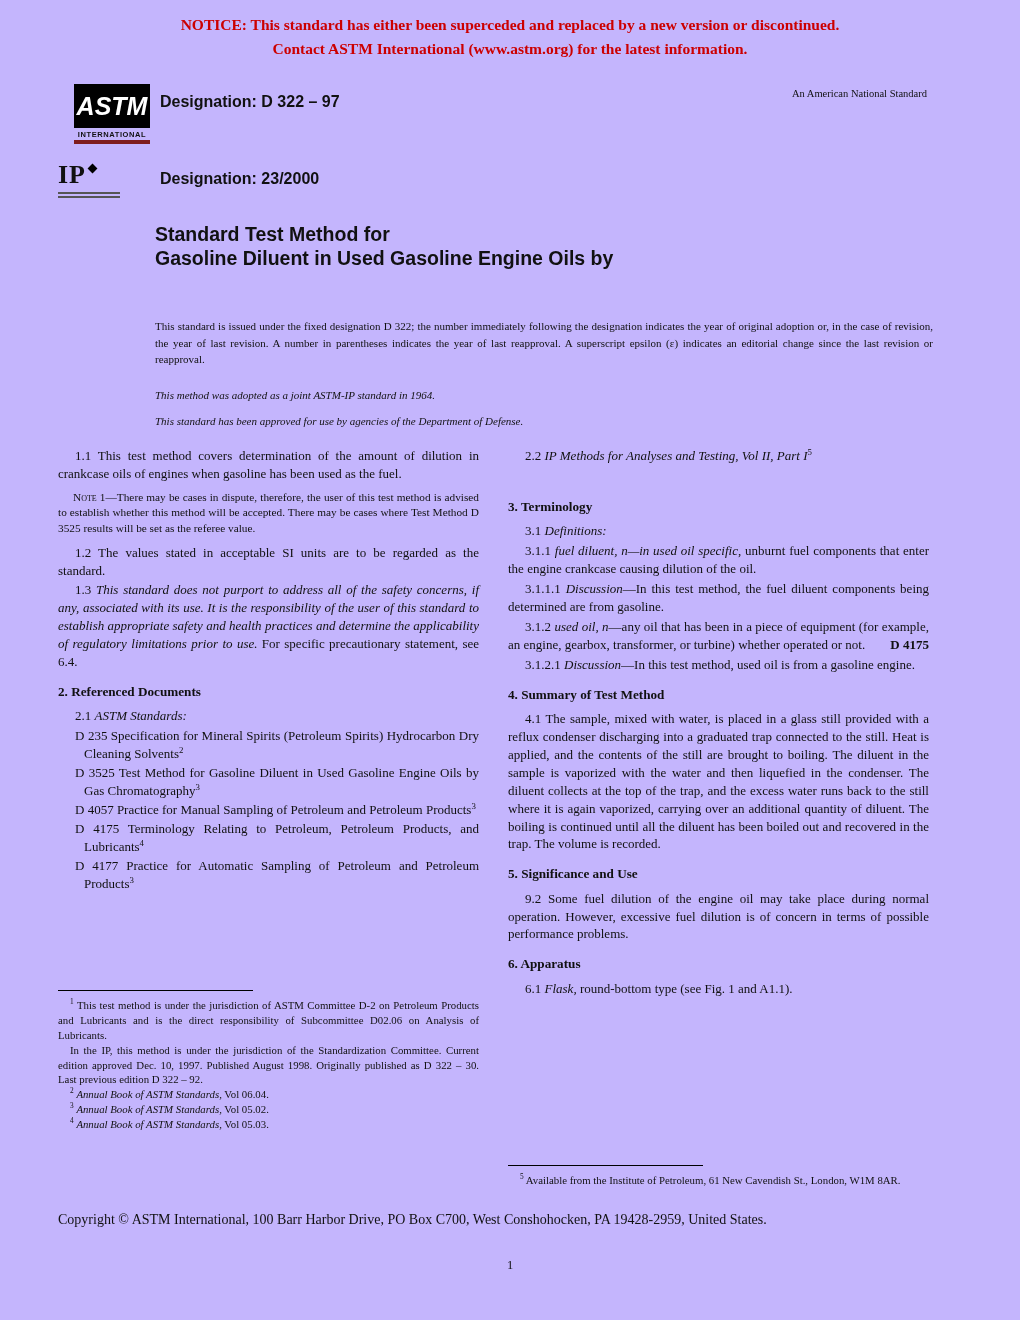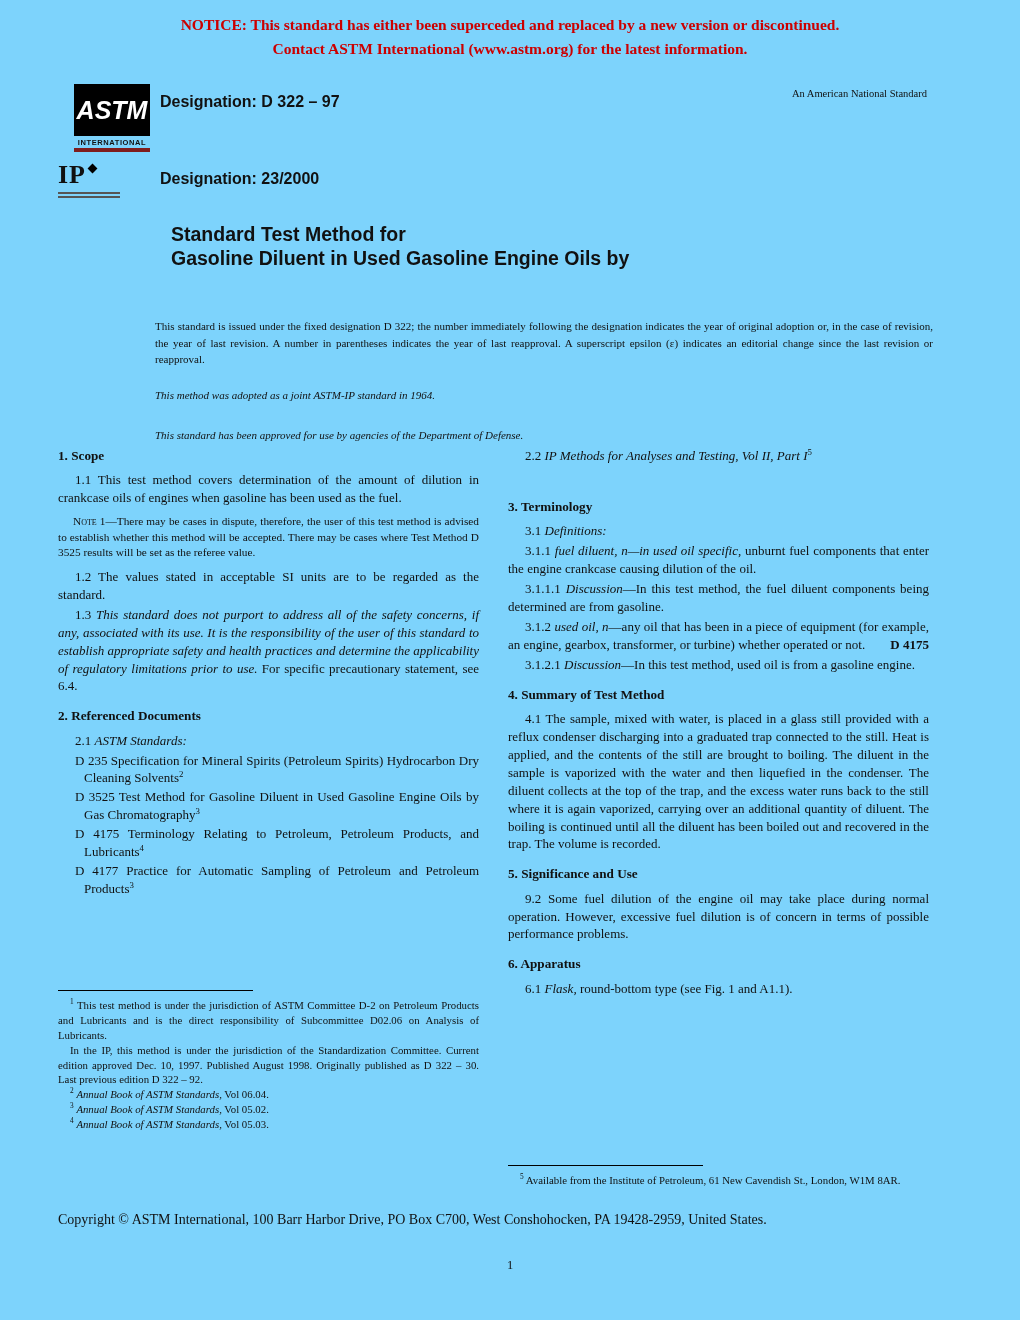--- a/index.html
+++ b/index.html
@@ -1,25 +1,25 @@
 <!DOCTYPE html>
 <html><head>
 <meta charset="utf-8">
 <style>
   html,body{margin:0;padding:0;background:#ffffff;}
-  .page{position:relative;width:1020px;height:1320px;background:#7dd3fc;
+  .page{position:relative;width:1020px;height:1320px;background:#c4b5fd;
         font-family:"Liberation Serif",serif;color:#111;overflow:hidden;}
 
   
   .notice{position:absolute;top:13px;left:0;width:100%;text-align:center;
           color:#cc0000;font-weight:bold;font-size:15.5px;line-height:1.55;}
 
   
   .astm-logo{position:absolute;left:74px;top:84px;width:76px;}
-  .astm-mark{background:#000;color:#fff;height:52px;display:flex;align-items:center;
+  .astm-mark{background:#000;color:#fff;height:44px;display:flex;align-items:center;
              justify-content:center;font-family:"Liberation Sans",sans-serif;
              font-weight:bold;font-style:italic;font-size:25px;}
   .astm-intl{font-family:"Liberation Sans",sans-serif;font-weight:bold;font-size:7.5px;
              letter-spacing:0.6px;text-align:center;padding:2px 0 1px;
              border-bottom:4px solid #7f1d1d;}
 
   .designation-1{position:absolute;left:160px;top:93px;font-family:"Liberation Sans",sans-serif;
                  font-weight:bold;font-size:16px;text-align:right;}
   .ans{position:absolute;right:93px;top:88px;font-size:10.5px;}
 
@@ -28,27 +28,27 @@
   .ip-text{font-weight:bold;font-size:26px;letter-spacing:1px;}
   .ip-mark{display:inline-block;width:7px;height:7px;background:#000;margin-left:3px;
            vertical-align:top;margin-top:5px;transform:rotate(45deg);}
   .ip-tiny div{height:2px;background:#555;margin-top:2px;width:62px;}
   .designation-2{position:absolute;left:160px;top:170px;font-family:"Liberation Sans",sans-serif;
                  font-weight:bold;font-size:16px;}
 
   
   .title{position:absolute;left:155px;top:222px;width:640px;
          font-family:"Liberation Sans",sans-serif;font-weight:bold;
-         font-size:19.5px;line-height:1.24;margin-left:16px;}
+         font-size:19.5px;line-height:1.24;}
 
   
   .preamble{position:absolute;left:155px;top:318px;width:778px;font-size:11px;
             line-height:1.5;text-align:justify;}
   .adopted{position:absolute;left:155px;top:389px;font-size:11px;font-style:italic;}
-  .approved{position:absolute;left:155px;top:429px;font-size:11px;font-style:italic;}
+  .approved{position:absolute;left:155px;top:415px;font-size:11px;font-style:italic;}
 
   
   .columns{position:absolute;left:58px;top:446px;width:871px;height:742px;display:flex;gap:29px;}
   .col{width:421px;display:flex;flex-direction:column;font-size:13px;line-height:1.38;
        text-align:justify;}
   .sec-heading{font-weight:bold;font-size:13.2px;margin:11px 0 5px;text-align:left;}
   .sec-heading.first{margin-top:1px;}
   .para{text-indent:17px;margin:1px 0;}
   .p22{margin-bottom:22px;}
   .p312{position:relative;}
@@ -101,37 +101,37 @@
     <div>Gasoline Diluent in Used Gasoline Engine Oils by</div>
   </div>
 
   <div class="preamble">This standard is issued under the fixed designation D 322; the number immediately following the designation indicates the year of original adoption or, in the case of revision, the year of last revision. A number in parentheses indicates the year of last reapproval. A superscript epsilon (ε) indicates an editorial change since the last revision or reapproval.</div>
   <div class="adopted">This method was adopted as a joint ASTM-IP standard in 1964.</div>
   <div class="approved">This standard has been approved for use by agencies of the Department of Defense.</div>
 
   <div class="columns">
 
     <div class="col">
-      <div class="sec-heading first">1.  Scope</div>
 
       <p class="para"><span>1.1</span> <span>This test method covers determination of the amount of dilution in crankcase oils of engines when gasoline has been used as the fuel.</span></p>
 
       <p class="note"><span class="smallcaps">Note 1</span><span>—There may be cases in dispute, therefore, the user of this test method is advised to establish whether this method will be accepted. There may be cases where Test Method D 3525 results will be set as the referee value.</span></p>
 
       <p class="para"><span>1.2</span> <span>The values stated in acceptable SI units are to be regarded as the standard.</span></p>
 
       <p class="para"><span>1.3</span> <span class="it">This standard does not purport to address all of the safety concerns, if any, associated with its use. It is the responsibility of the user of this standard to establish appropriate safety and health practices and determine the applicability of regulatory limitations prior to use.</span> <span>For specific precautionary statement, see 6.4.</span></p>
 
       <div class="sec-heading">2.  Referenced Documents</div>
 
       <p class="para"><span>2.1</span> <span class="it">ASTM Standards:</span></p>
 
       <div>
         <p class="ref-item"><span>D 235 Specification for Mineral Spirits (Petroleum Spirits) Hydrocarbon Dry Cleaning Solvents</span><sup>2</sup></p>
         <p class="ref-item"><span>D 3525 Test Method for Gasoline Diluent in Used Gasoline Engine Oils by Gas Chromatography</span><sup>3</sup></p>
+        <p class="ref-item"><span>D 4057 Practice for Manual Sampling of Petroleum and Petroleum Products</span><sup>3</sup></p>
         <p class="ref-item"><span>D 4175 Terminology Relating to Petroleum, Petroleum Products, and Lubricants</span><sup>4</sup></p>
         <p class="ref-item"><span>D 4177 Practice for Automatic Sampling of Petroleum and Petroleum Products</span><sup>3</sup></p>
       </div>
 
       <div class="fn-block fn-left">
         <div class="rule"></div>
         <p class="fn"><sup>1</sup> <span>This test method is under the jurisdiction of ASTM Committee D-2 on Petroleum Products and Lubricants and is the direct responsibility of Subcommittee D02.06 on Analysis of Lubricants.</span></p>
         <p class="fn"><span>In the IP, this method is under the jurisdiction of the Standardization Committee. Current edition approved Dec. 10, 1997. Published August 1998. Originally published as D 322 – 30. Last previous edition D 322 – 92.</span></p>
         <p class="fn"><sup>2</sup> <span class="it">Annual Book of ASTM Standards,</span> <span>Vol 06.04.</span></p>
         <p class="fn"><sup>3</sup> <span class="it">Annual Book of ASTM Standards,</span> <span>Vol 05.02.</span></p>

